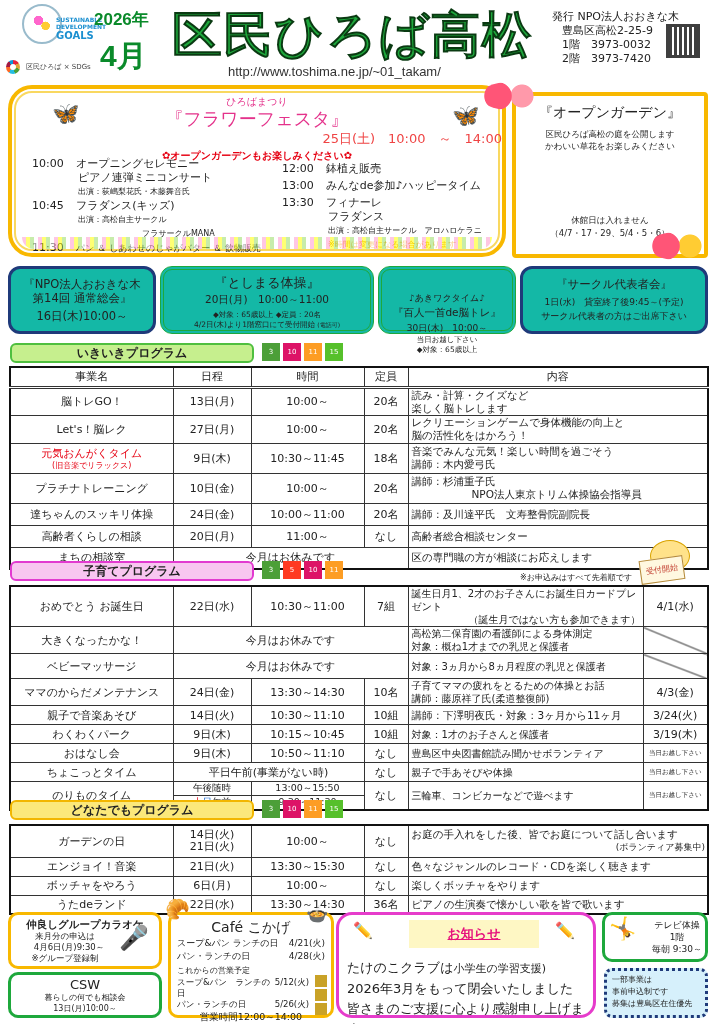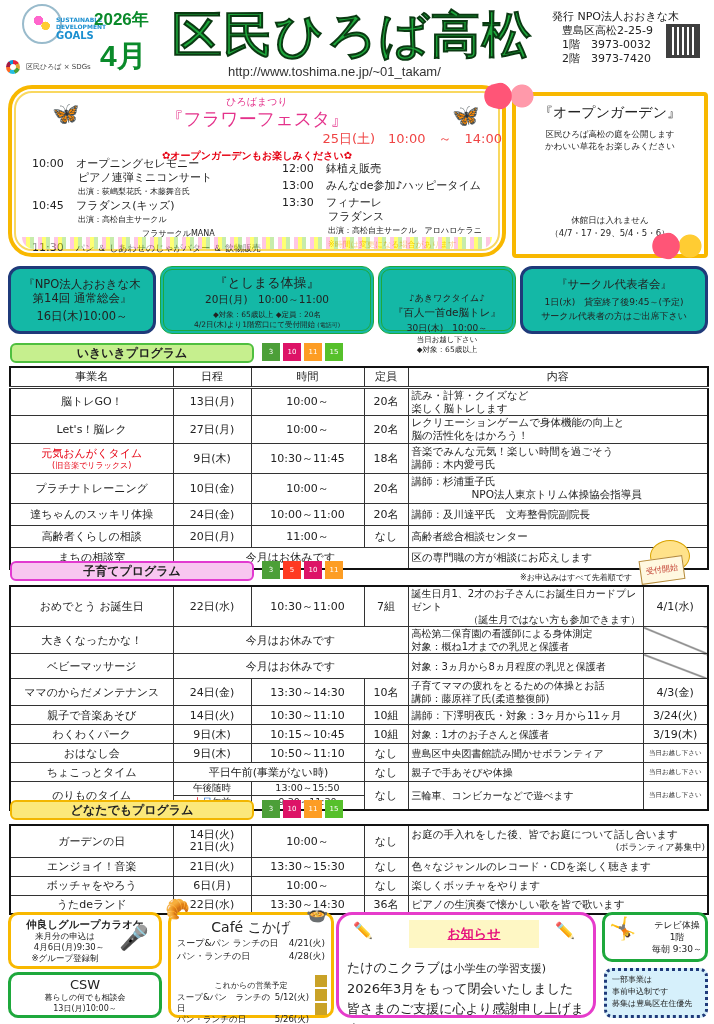--- a/index.html
+++ b/index.html
@@ -79,21 +79,21 @@
 .blue{color:#1866d0}
 
 .bbox{position:absolute;border-radius:10px;background:#fff;text-align:center}
 .karaoke{left:8px;top:912px;width:154px;height:57px;border:3px solid #f8b800;font-size:8.5px;line-height:11px;padding-top:2px}
 .karaoke .h{font-size:10.5px;line-height:14px;font-weight:bold}
 .csw{left:8px;top:972px;width:154px;height:46px;border:3px solid #1ea83c;font-size:8px;line-height:11px;padding-top:2px}
 .csw .h{font-size:13px;line-height:15px}
 .cafe{left:168px;top:912px;width:166px;height:106px;border:3px solid #f8b800;font-size:9px;line-height:13px;text-align:left;padding:0 6px}
 .cafe .h{font-size:14px;line-height:20px;text-align:center;margin-top:2px}
 .cafe .row{display:flex;justify-content:space-between}
-.cafe .ctr{text-align:center;font-size:8px;margin-top:16px}
+.cafe .ctr{font-size:8px;margin-top:1px}
 .cafe .sm{font-size:8.5px;line-height:11px}
 .notice{left:336px;top:912px;width:260px;height:106px;border:3px solid #e63ccb;border-radius:16px;text-align:left;padding:0 6px}
 .notice-title{position:absolute;left:70px;top:5px;width:130px;height:28px;background:#fef7c4;text-align:center;line-height:28px;font-size:13px;color:#e6127d;text-decoration:underline;font-weight:bold}
 .notice-body{position:absolute;left:8px;top:43px;font-size:13px;line-height:20px;color:#222}
 .notice-body small{font-size:11px}
 .tv{left:602px;top:912px;width:106px;height:50px;border:3px solid #1ea83c;font-size:9px;line-height:12px;padding-left:44px;padding-top:4px;text-align:center}
 .info{left:604px;top:968px;width:104px;height:50px;border:3px dotted #1f3a7a;border-radius:8px;background:#d6f0fb;font-size:8px;line-height:12px;text-align:left;padding:3px 5px}
 .pencil{position:absolute;font-size:16px}
 .chick{left:650px;top:540px;width:40px;height:32px;border-radius:50%;background:#ffe28a;border:1px solid #d9a300}
 .badge{left:640px;top:558px;width:44px;height:24px;background:#fff8e0;border:1px solid #b58a3a;transform:rotate(-8deg);font-size:8px;color:#c0392b;text-align:center;line-height:22px}

